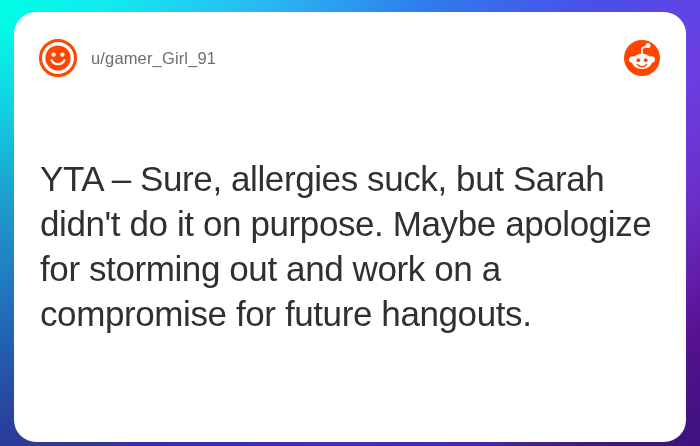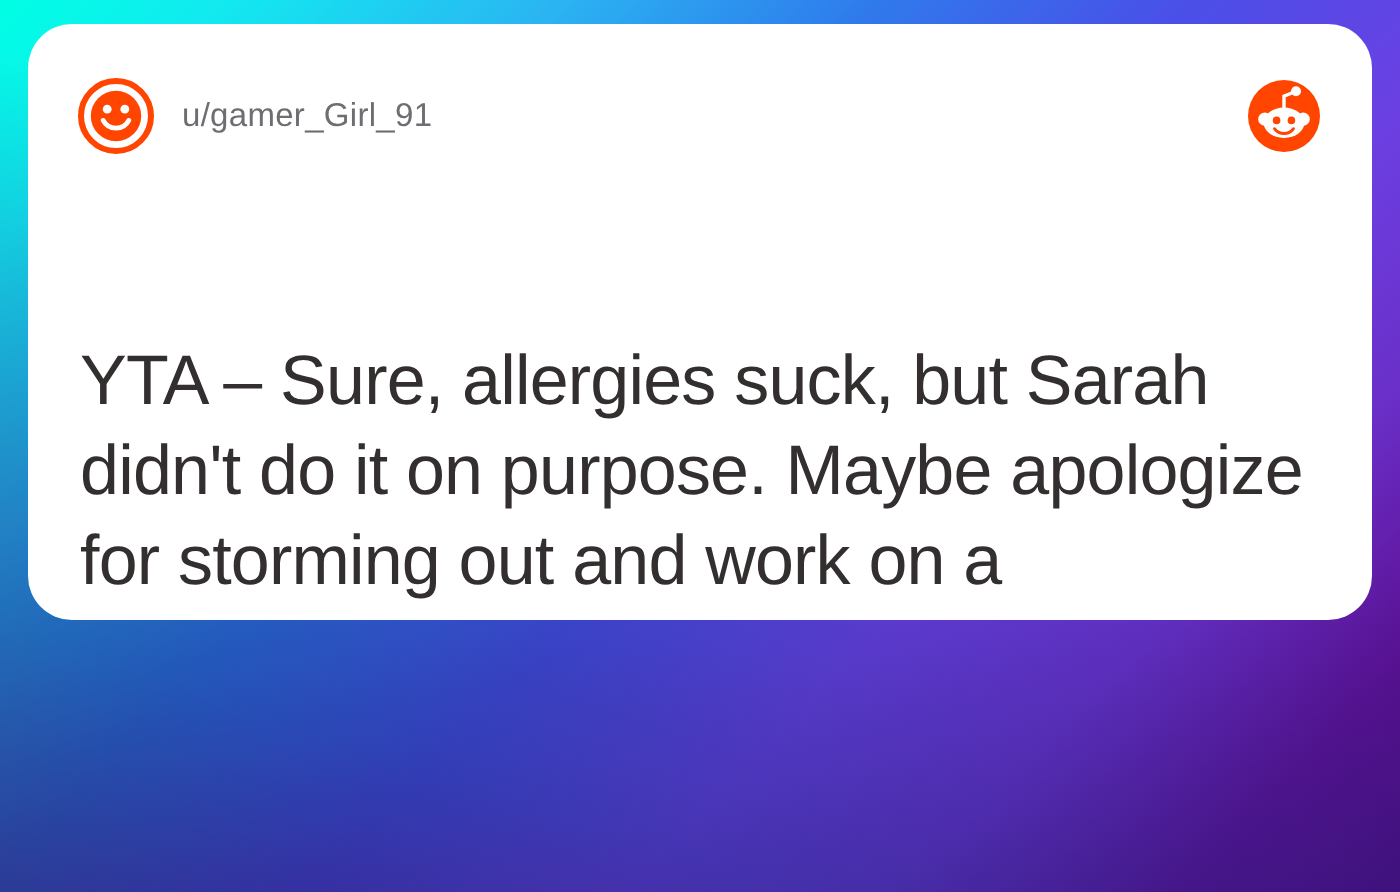--- a/index.html
+++ b/index.html
@@ -41,21 +41,21 @@
         rgba(20,40,120,0.45) 80%,
         rgba(40,8,80,0.55) 100%);
   }
 
   
   #card {
     position: absolute;
     left: 14px;
     top: 12px;
     width: 672px;
-    height: 298px;
+    height: 430px;
     background: #ffffff;
     border-radius: 22px;
     overflow: hidden;
   }
 
   
   #card-header {
     position: absolute;
     left: 0;
     top: 0;
@@ -92,21 +92,20 @@
     left: 26px;
     top: 144px;
     width: 620px;
     font-size: 35px;
     line-height: 45px;
     color: #332f2f;
     letter-spacing: -0.4px;
     font-family: "Liberation Sans", sans-serif;
     font-weight: 400;
     white-space: pre-line;
-    margin-top: 12px;
   }
 </style>
 </head>
 <body>
 
 <div id="backdrop">
   <div id="backdrop-overlay"></div>
 </div>
 
 <div id="card">

